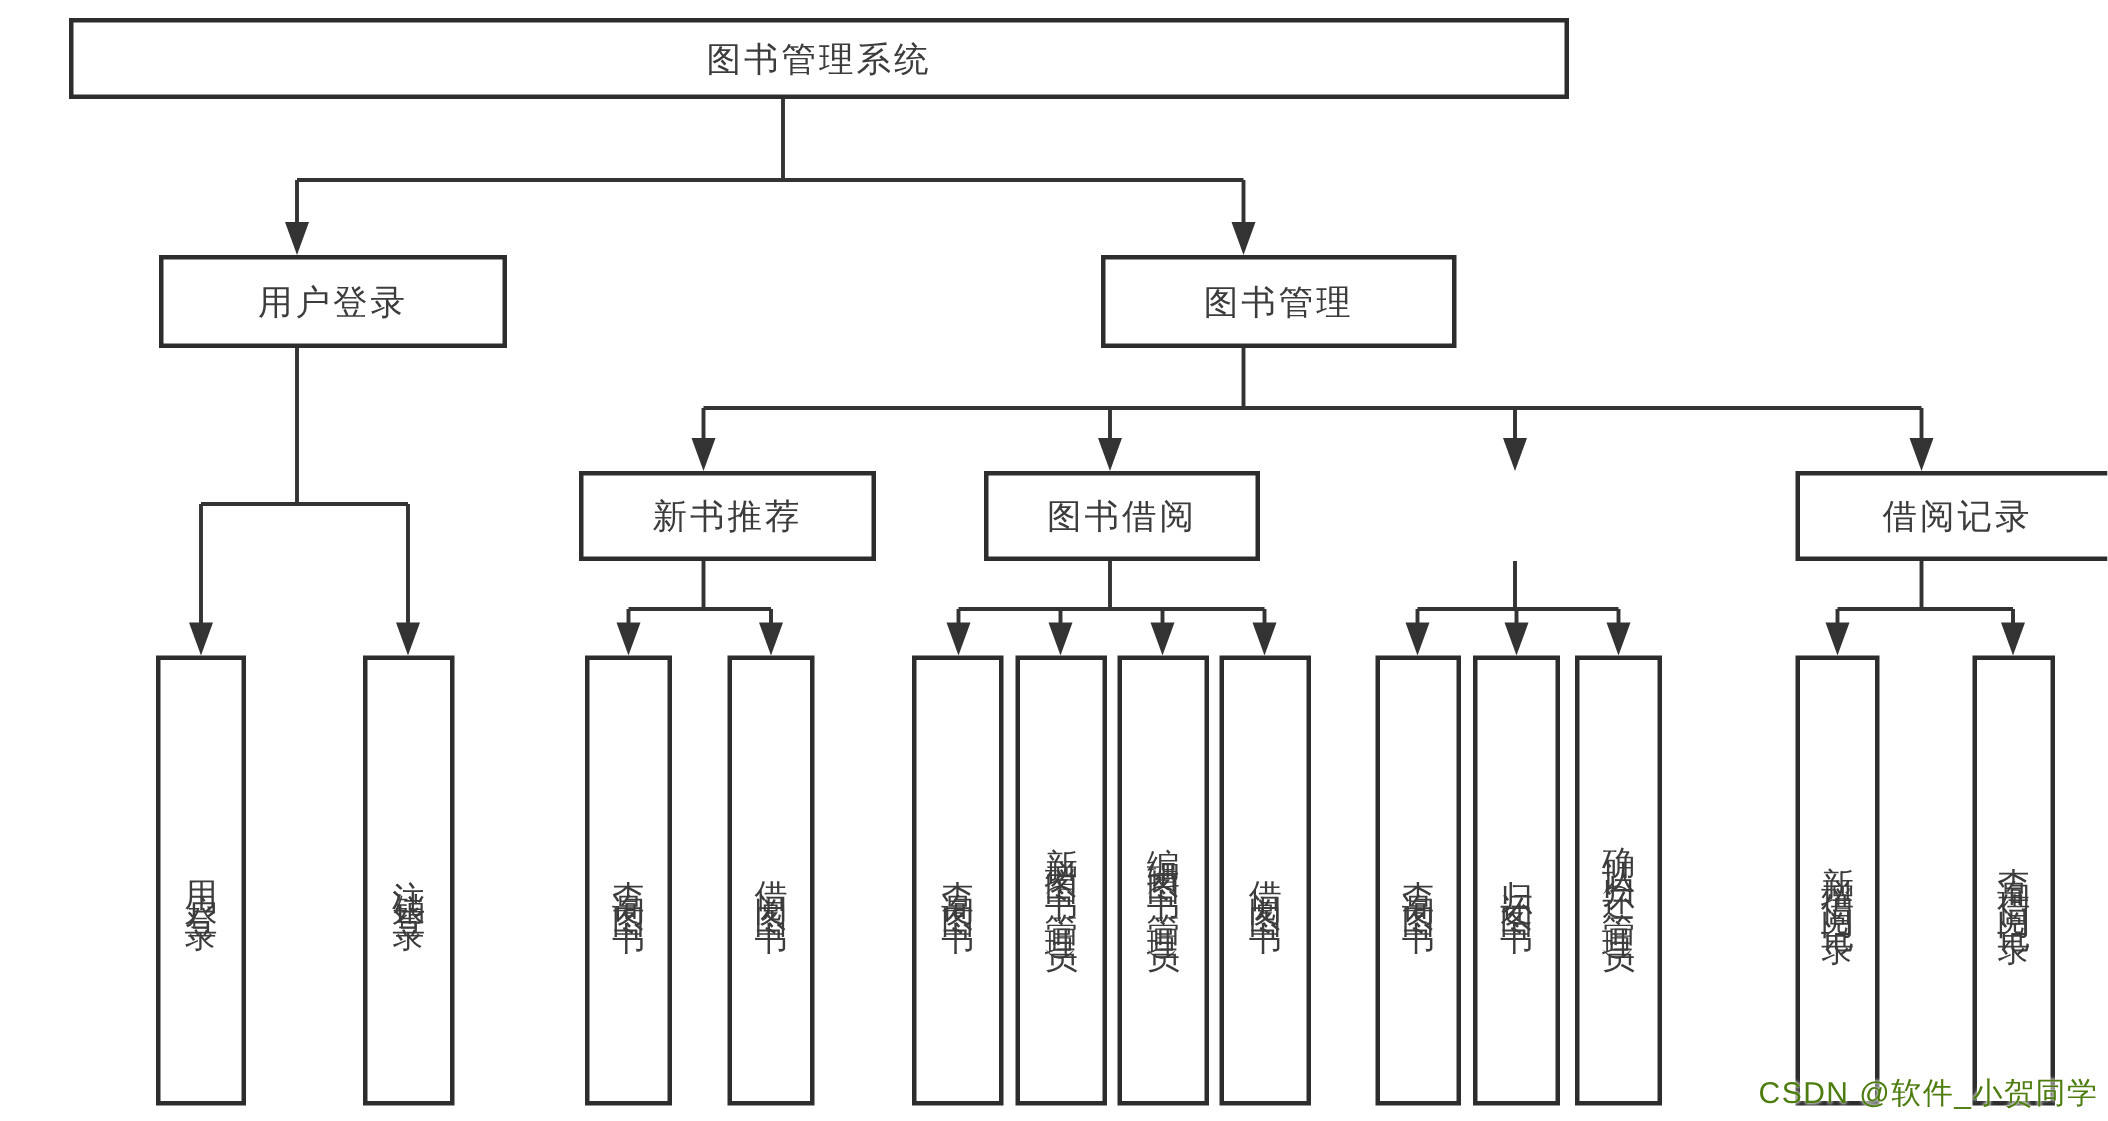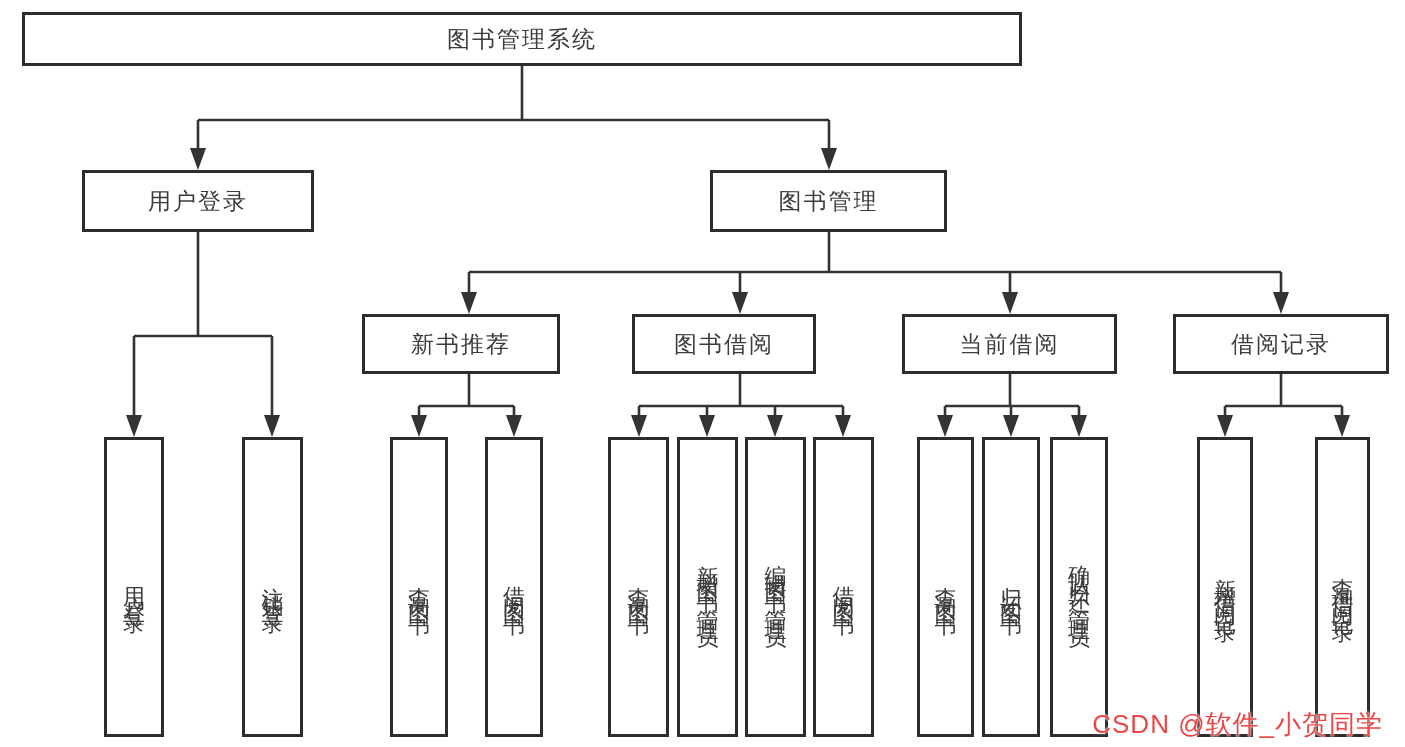--- a/index.html
+++ b/index.html
@@ -25,34 +25,35 @@
     color: #3c3c3c;
     display: flex;
     align-items: center;
     justify-content: center;
     text-align: center;
   }
   .hnode {
     font-size: 23px;
     letter-spacing: 2px;
     line-height: 1;
+    margin-left: 24px;
   }
   .leaf {
     writing-mode: vertical-rl;
     text-orientation: mixed;
     font-size: 22px;
     letter-spacing: 9px;
     line-height: 1;
   }
   .watermark {
     position: absolute;
-    right: 22px;
+    right: 6px;
     bottom: 5px;
-    font-size: 26px;
-    color: #ef4444;
+    font-size: 20px;
+    color: #4d7c0f;
     letter-spacing: 1px;
     text-shadow: 0 0 3px #ffffff, 0 0 2px #ffffff;
     white-space: nowrap;
   }
 </style>
 </head>
 <body>
 
 <div class="canvas">
 
@@ -95,21 +96,20 @@
     </g>
   </svg>
 
   <div class="node hnode" style="left:22px; top:12px; width:1000px; height:54px;">图书管理系统</div>
 
   <div class="node hnode" style="left:82px; top:170px; width:232px; height:62px;">用户登录</div>
   <div class="node hnode" style="left:710px; top:170px; width:237px; height:62px;">图书管理</div>
 
   <div class="node hnode" style="left:362px; top:314px; width:198px; height:60px;">新书推荐</div>
   <div class="node hnode" style="left:632px; top:314px; width:184px; height:60px;">图书借阅</div>
-  <div class="node hnode" style="left:902px; top:314px; width:215px; height:60px;">当前借阅</div>
   <div class="node hnode" style="left:1173px; top:314px; width:216px; height:60px;">借阅记录</div>
 
   <div class="node leaf" style="left:104px; top:437px; width:60px; height:300px;">用户登录</div>
   <div class="node leaf" style="left:242px; top:437px; width:61px; height:300px;">注销登录</div>
 
   <div class="node leaf" style="left:390px; top:437px; width:58px; height:300px;">查询图书</div>
   <div class="node leaf" style="left:485px; top:437px; width:58px; height:300px;">借阅图书</div>
 
   <div class="node leaf" style="left:608px; top:437px; width:61px; height:300px;">查询图书</div>
   <div class="node leaf" style="left:677px; top:437px; width:61px; height:300px;">新增图书（管理员）</div>

